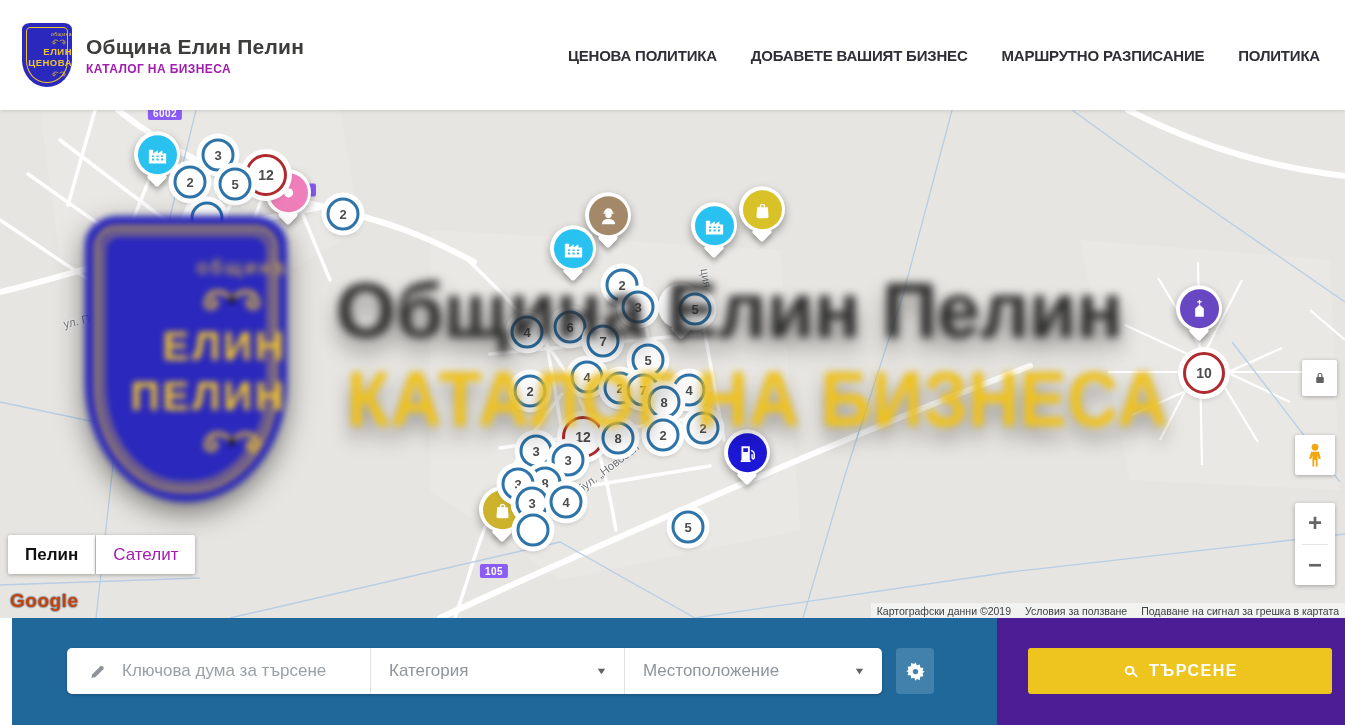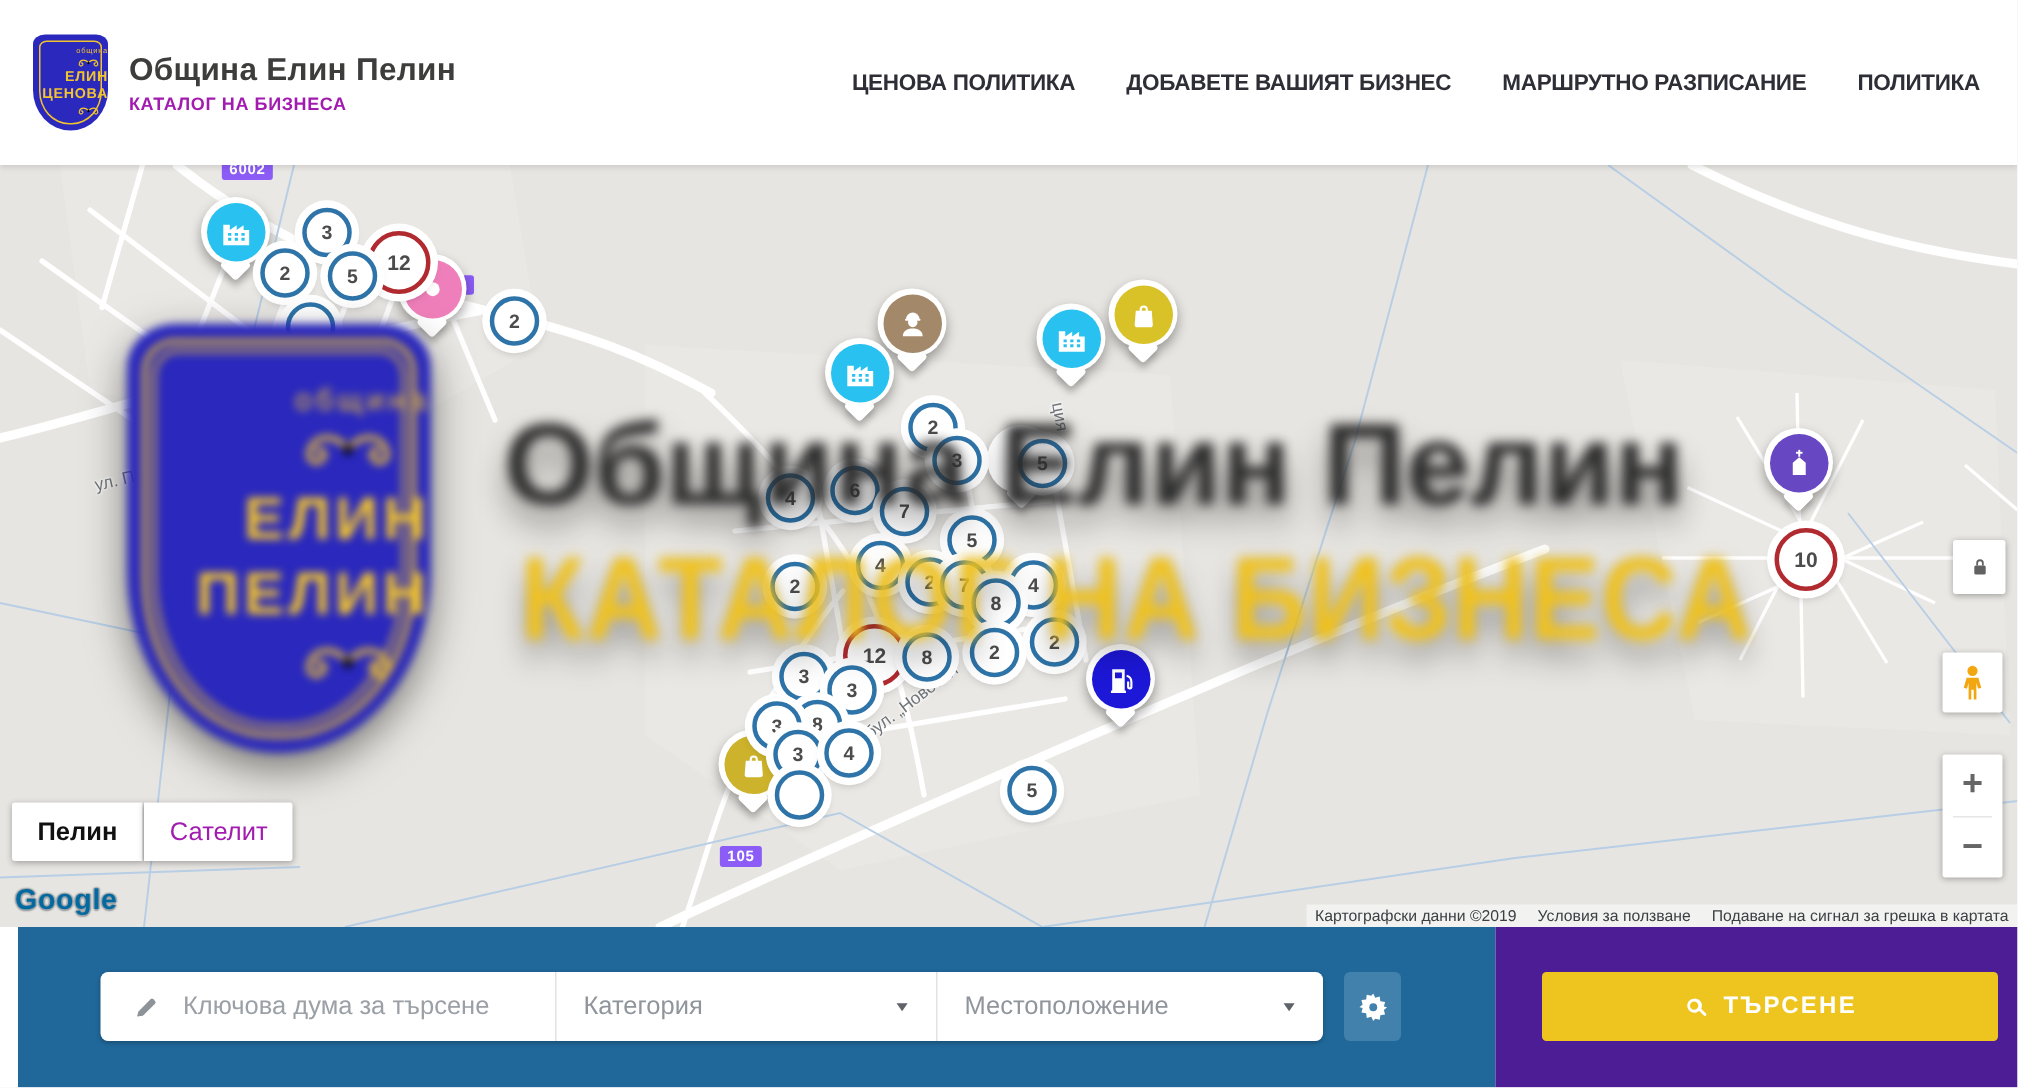--- a/index.html
+++ b/index.html
@@ -62,21 +62,21 @@
   .crest-big .c-l1,.crest-big .c-l2{font-size:40px;font-weight:bold;letter-spacing:3px;line-height:1.25;}
   .crest-big .c-fl{width:110px;height:30px;margin:6px 0;}
 
   
   .maptype{position:absolute;left:8px;bottom:44px;display:flex;gap:1px;z-index:12;}
   .mt{height:39px;padding:0 17px;background:#fff;border:0;font-size:17px;color:#a21caf;
     box-shadow:0 1px 4px rgba(0,0,0,.3);cursor:pointer;font-family:inherit;}
   .mt.active{font-weight:bold;color:#111;}
   .mt:first-child{border-radius:2px 0 0 2px;}
   .mt:last-child{border-radius:0 2px 2px 0;}
-  .glogo{position:absolute;left:10px;bottom:6px;font-size:19px;font-weight:bold;color:#0369a1;letter-spacing:.5px;z-index:12;cursor:pointer;
+  .glogo{position:absolute;left:10px;bottom:6px;font-size:19px;font-weight:bold;color:#c2410c;letter-spacing:.5px;z-index:12;cursor:pointer;
     text-shadow:0 0 1px #9aa0a6,0 1px 1px #9aa0a6,1px 0 1px #9aa0a6,-1px 0 1px #9aa0a6,0 -1px 1px #9aa0a6;}
   .attrib{position:absolute;right:0;bottom:0;height:15px;display:flex;align-items:center;gap:14px;padding:0 6px;
     background:rgba(245,245,245,.75);font-size:10.5px;color:#3c4043;z-index:12;white-space:nowrap;}
   .attrib a{color:#3c4043;text-decoration:none;cursor:pointer;}
   .ctl{position:absolute;background:#fff;border:0;border-radius:2px;box-shadow:0 1px 4px rgba(0,0,0,.3);
     cursor:pointer;display:flex;align-items:center;justify-content:center;z-index:12;}
   .lock{left:1302px;top:250px;width:35px;height:36px;}
   .lock svg{width:16px;height:16px;fill:#616161;}
   .pegman{left:1295px;top:325px;width:40px;height:40px;}
   .pegman svg{width:26px;height:26px;fill:#f2a711;}

